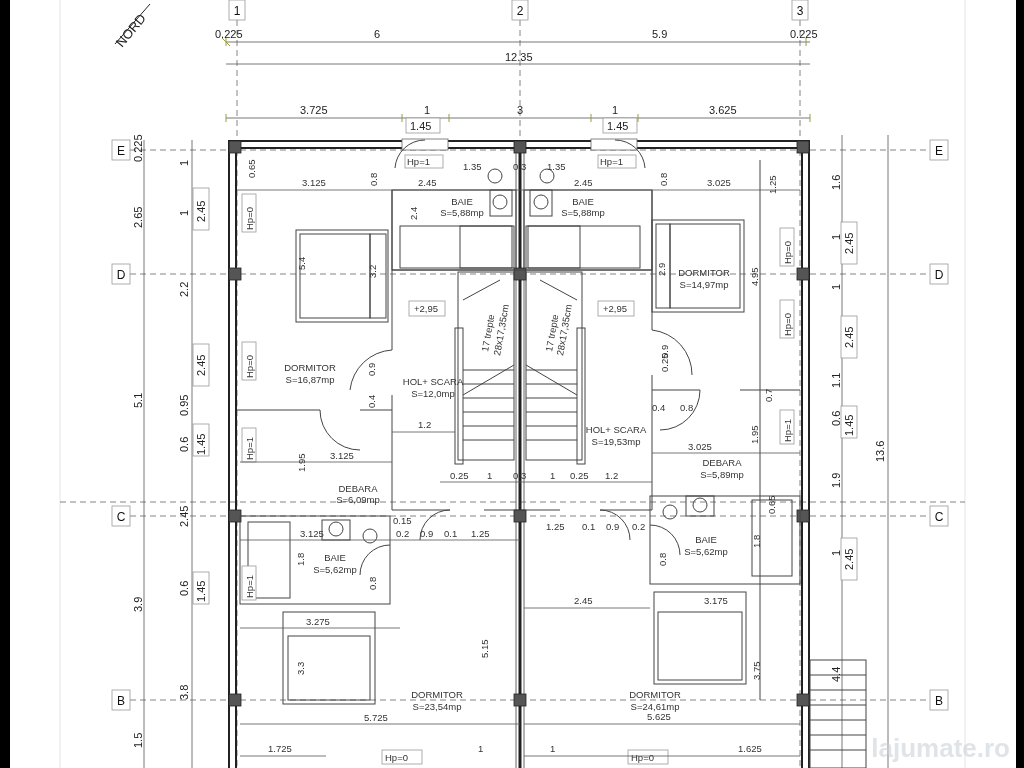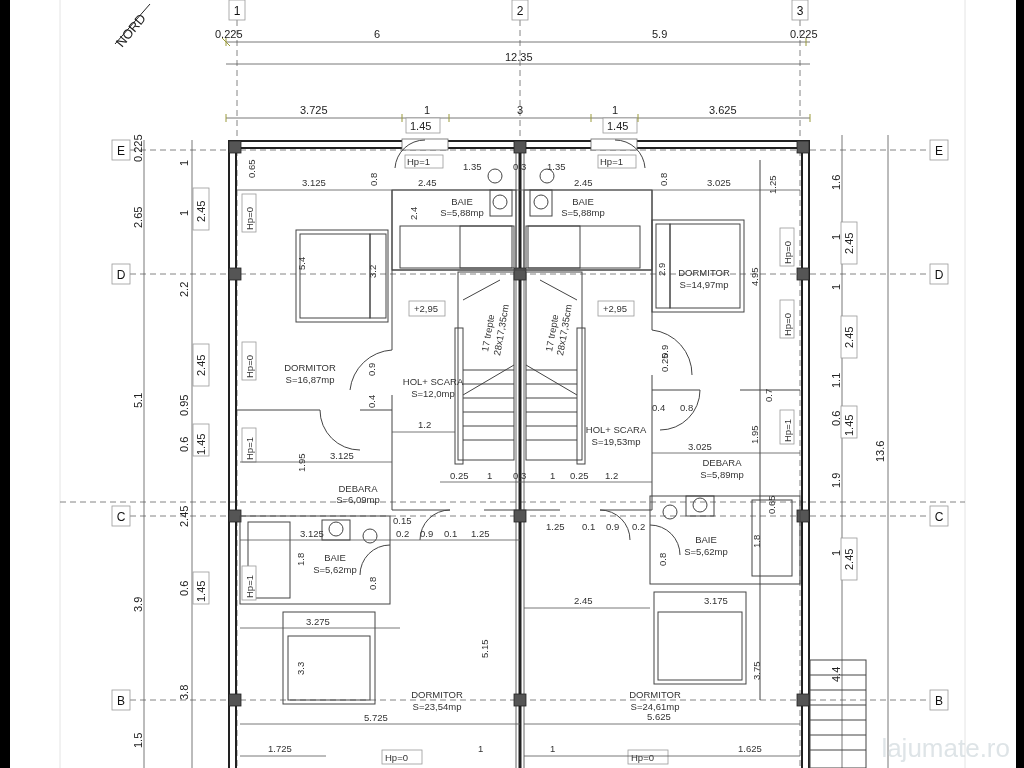--- a/index.html
+++ b/index.html
@@ -12,21 +12,21 @@
   .room { font-family:"Liberation Sans", sans-serif; font-size:9.5px; fill:#333; text-anchor:middle; }
   .grid-tag { font-family:"Liberation Sans", sans-serif; font-size:12px; fill:#111; text-anchor:middle; }
   .dim { stroke:#555; stroke-width:0.8; fill:none; }
   .tick { stroke:#9a9a3a; stroke-width:1; }
   .axis { stroke:#666; stroke-width:0.8; stroke-dasharray:6 4; fill:none; }
   .wall { fill:none; stroke:#222; stroke-width:2; }
   .thin { stroke:#444; stroke-width:1; fill:none; }
   .col { fill:#555; stroke:#222; stroke-width:0.8; }
   .box { fill:#fff; stroke:#999; stroke-width:0.8; }
   #watermark { position:absolute; right:14px; bottom:4px; font-family:"Liberation Sans", sans-serif;
-               font-size:26px; font-weight:normal; color:rgba(200,210,215,0.6); }
+               font-size:26px; font-weight:bold; color:rgba(200,210,215,0.6); }
 </style>
 </head>
 <body>
 
 <div id="sheet"></div>
 
 <svg id="plan" viewBox="0 0 1024 768">
 
   <line x1="60" y1="0" x2="60" y2="768" stroke="#e4e4e4" stroke-width="1"></line>
   <line x1="965" y1="0" x2="965" y2="768" stroke="#e4e4e4" stroke-width="1"></line>

